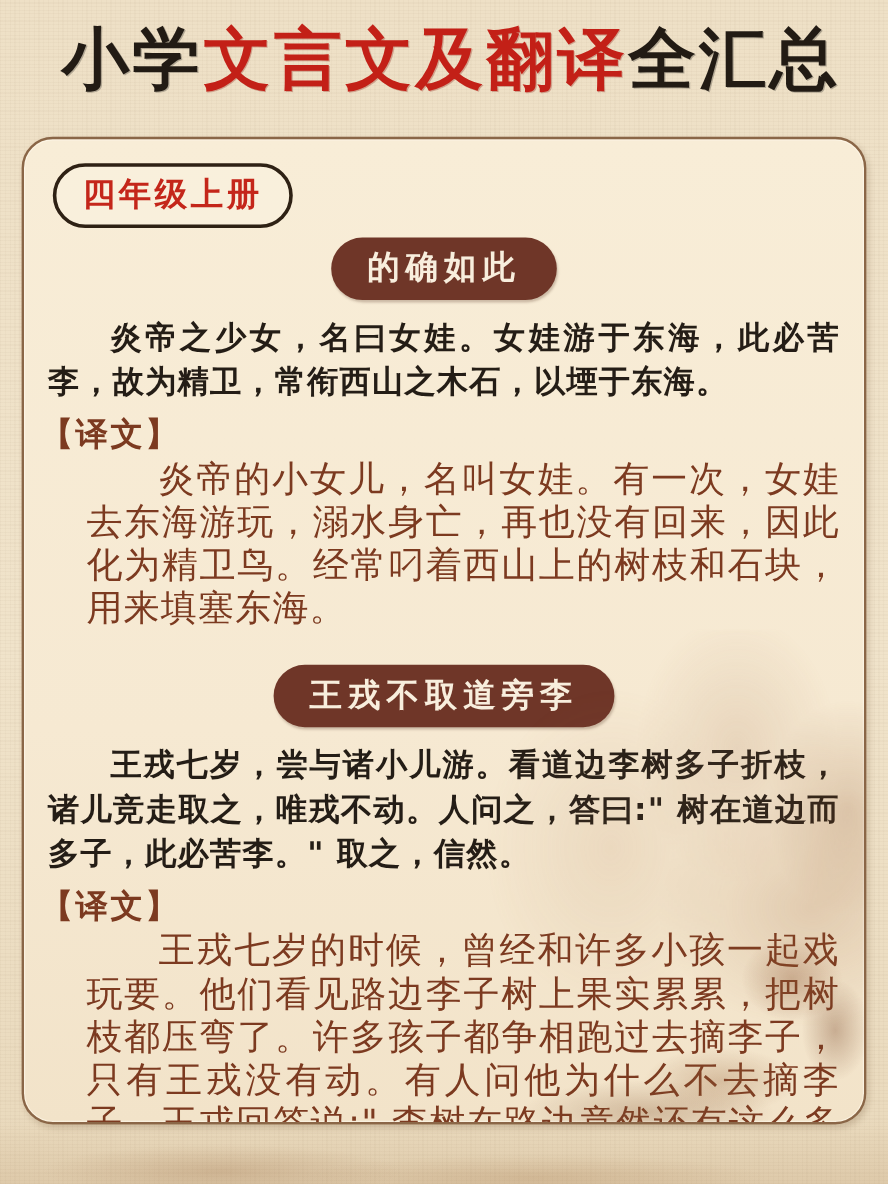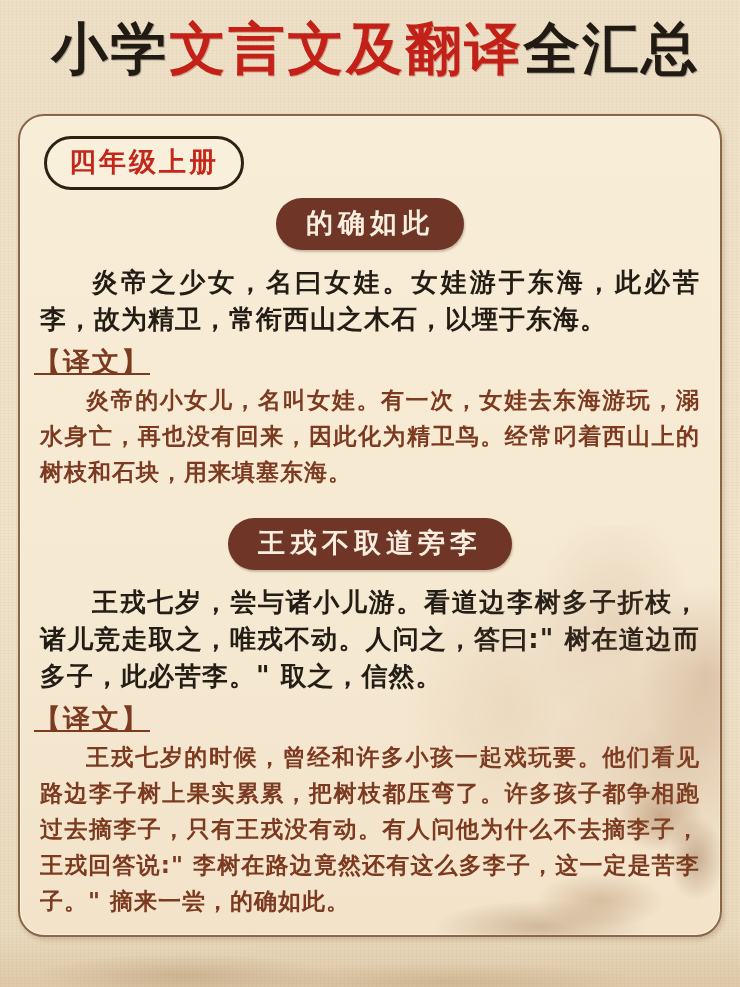--- a/index.html
+++ b/index.html
@@ -77,31 +77,31 @@
     letter-spacing: 1px;
     text-align: justify;
   }
   .trans-label {
     margin-top: 6px;
     margin-left: -6px;
     font-size: 27px;
     font-weight: 800;
     color: #7c3a20;
     letter-spacing: 2px;
-    text-decoration: underline;
   }
   .translation {
     margin-top: 2px;
-    font-size: 23px;
+    font-size: 30px;
     line-height: 36px;
-    font-weight: 700;
+    font-weight: 400;
     color: #7c3a20;
     text-indent: 2em;
     letter-spacing: 1px;
     text-align: justify;
+    margin-left: 32px;
   }
   
   .ink-decor { position: absolute; pointer-events: none; }
   .ink-mountains {
     right: -20px; bottom: 80px;
     width: 420px; height: 330px;
     background:
       radial-gradient(120px 160px at 70% 30%, rgba(160,110,75,0.16), rgba(0,0,0,0) 70%),
       radial-gradient(150px 190px at 45% 55%, rgba(170,120,80,0.12), rgba(0,0,0,0) 70%),
       radial-gradient(180px 140px at 85% 70%, rgba(150,95,55,0.20), rgba(0,0,0,0) 72%),

